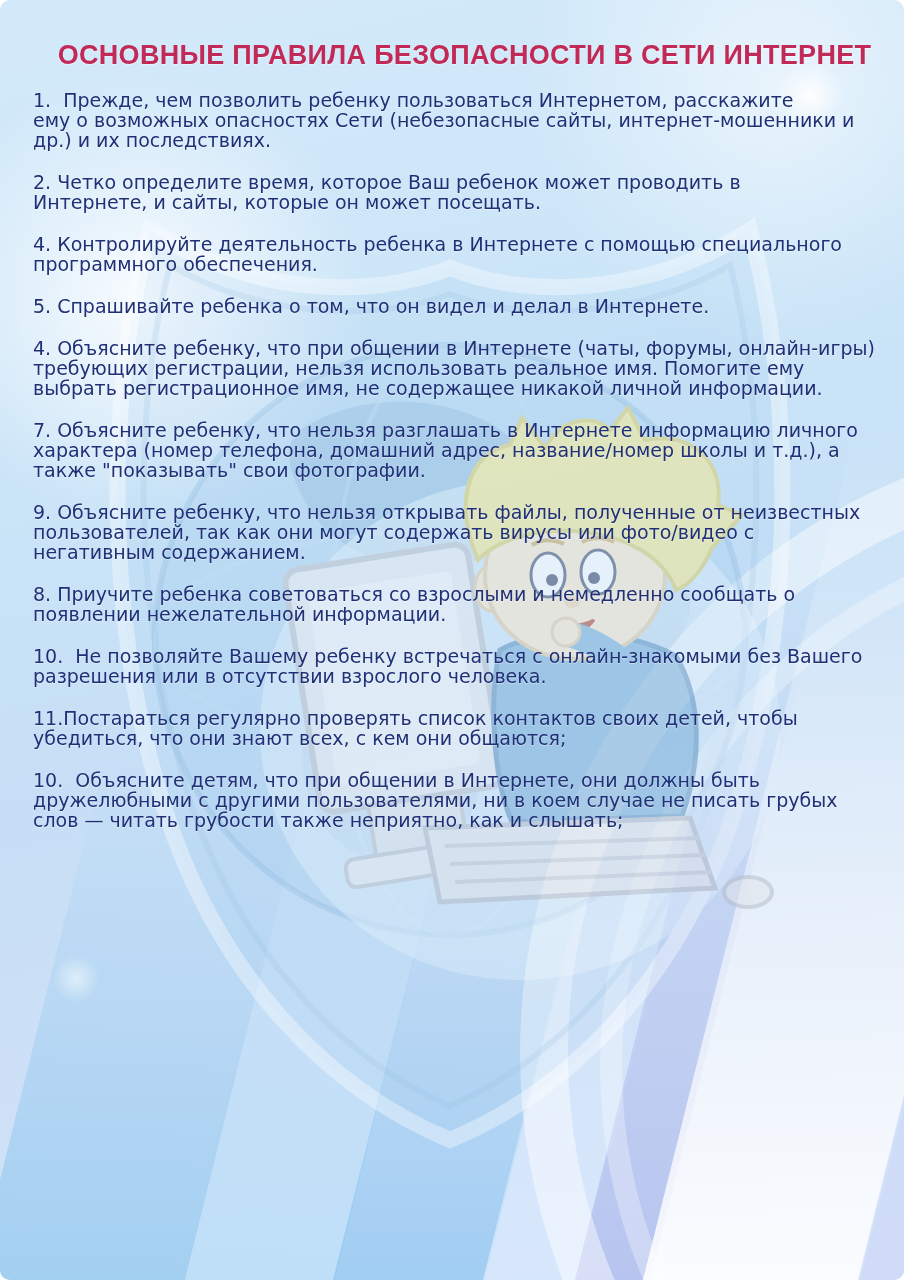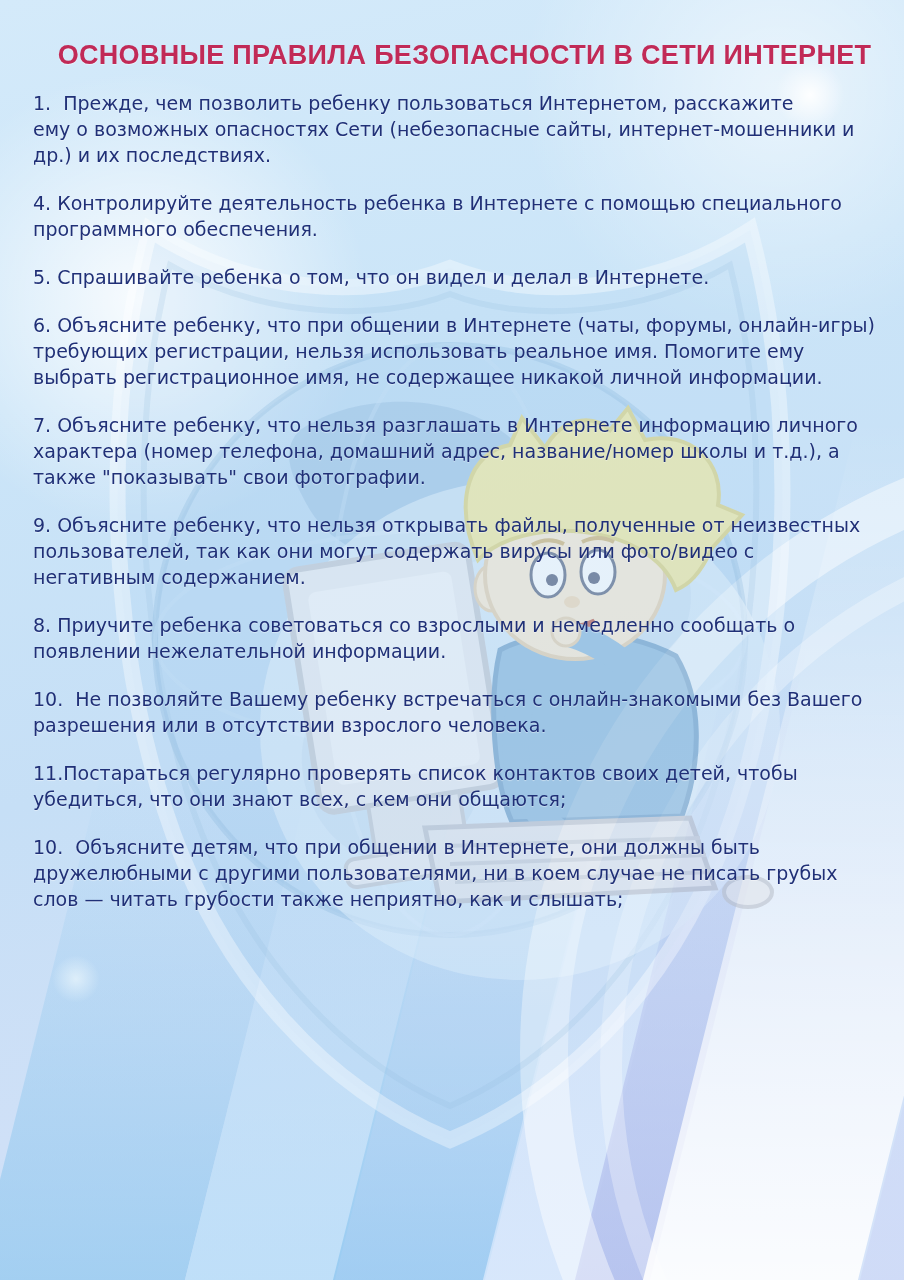--- a/index.html
+++ b/index.html
@@ -5,20 +5,21 @@
   html,body{margin:0;padding:0;}
   body{
     width:904px;height:1280px;overflow:hidden;
     font-family:"DejaVu Sans","Liberation Sans",sans-serif;
   }
   .page{
     position:relative;width:904px;height:1280px;overflow:hidden;
     background:
       radial-gradient(circle at 86% 7%, rgba(255,255,255,.55), rgba(255,255,255,0) 18%),
       linear-gradient(168deg,#d4eafa 0%,#cbe5f8 28%,#c6dff6 55%,#cfe0f7 78%,#d6e4fa 100%);
+    border-radius: 10px;
   }
   
   .glow{position:absolute;pointer-events:none;border-radius:50%;}
   .glow-a{left:-120px;top:40px;width:520px;height:520px;
     background:radial-gradient(circle,rgba(255,255,255,.85),rgba(255,255,255,0) 62%);}
   .glow-b{left:775px;top:60px;width:70px;height:70px;
     background:radial-gradient(circle,rgba(255,255,255,.95),rgba(255,255,255,0) 70%);}
   .glow-c{left:52px;top:955px;width:48px;height:48px;
     background:radial-gradient(circle,rgba(255,255,255,.95),rgba(255,255,255,0) 70%);}
   
@@ -41,21 +42,21 @@
   
   .content{position:absolute;inset:0;z-index:3;padding:40px 8px 0 33px;box-sizing:border-box;}
   .title{
     margin:0 0 19px;text-align:center;
     font-family:"Liberation Sans","DejaVu Sans",sans-serif;
     font-size:27px;font-weight:800;letter-spacing:.3px;
     color:#c12a57;text-shadow:0 1px 1px rgba(255,255,255,.5);
   }
   .rule{
     margin:0 0 22px;white-space:pre-wrap;
-    font-size:19px;line-height:26px;color:#203077;
+    font-size:19px;line-height:20px;color:#203077;
     text-shadow:0 1px 1px rgba(255,255,255,.45);
   }
 </style>
 </head>
 <body>
 
 <div class="page">
 
   <div class="glow glow-a"></div>
   <div class="glow glow-b"></div>
@@ -151,24 +152,26 @@
 
       <ellipse cx="748" cy="892" rx="24" ry="15" fill="#e2e5ea" stroke="#b7bdc8" stroke-width="4"></ellipse>
     </g>
   </svg>
 
   <div class="content">
     <h1 class="title">ОСНОВНЫЕ ПРАВИЛА БЕЗОПАСНОСТИ В СЕТИ ИНТЕРНЕТ</h1>
     <p class="rule">1.  Прежде, чем позволить ребенку пользоваться Интернетом, расскажите
 ему о возможных опасностях Сети (небезопасные сайты, интернет-мошенники и
 др.) и их последствиях.</p>
+    <p class="rule">2. Четко определите время, которое Ваш ребенок может проводить в
+Интернете, и сайты, которые он может посещать.</p>
     <p class="rule">4. Контролируйте деятельность ребенка в Интернете с помощью специального
 программного обеспечения.</p>
     <p class="rule">5. Спрашивайте ребенка о том, что он видел и делал в Интернете.</p>
-    <p class="rule">6. Объясните ребенку, что при общении в Интернете (чаты, форумы, онлайн-игры)
+    <p class="rule">4. Объясните ребенку, что при общении в Интернете (чаты, форумы, онлайн-игры)
 требующих регистрации, нельзя использовать реальное имя. Помогите ему
 выбрать регистрационное имя, не содержащее никакой личной информации.</p>
     <p class="rule">7. Объясните ребенку, что нельзя разглашать в Интернете информацию личного
 характера (номер телефона, домашний адрес, название/номер школы и т.д.), а
 также "показывать" свои фотографии.</p>
     <p class="rule">9. Объясните ребенку, что нельзя открывать файлы, полученные от неизвестных
 пользователей, так как они могут содержать вирусы или фото/видео с
 негативным содержанием.</p>
     <p class="rule">8. Приучите ребенка советоваться со взрослыми и немедленно сообщать о
 появлении нежелательной информации.</p>

